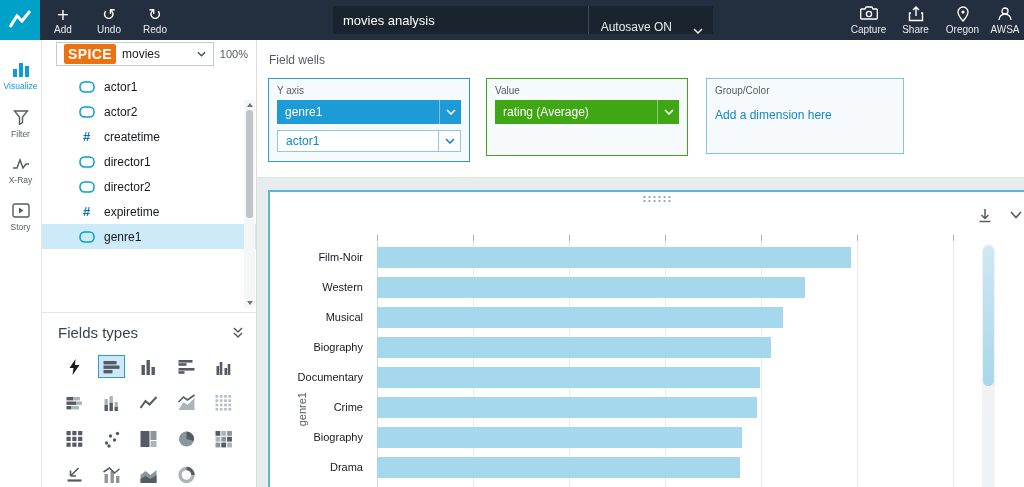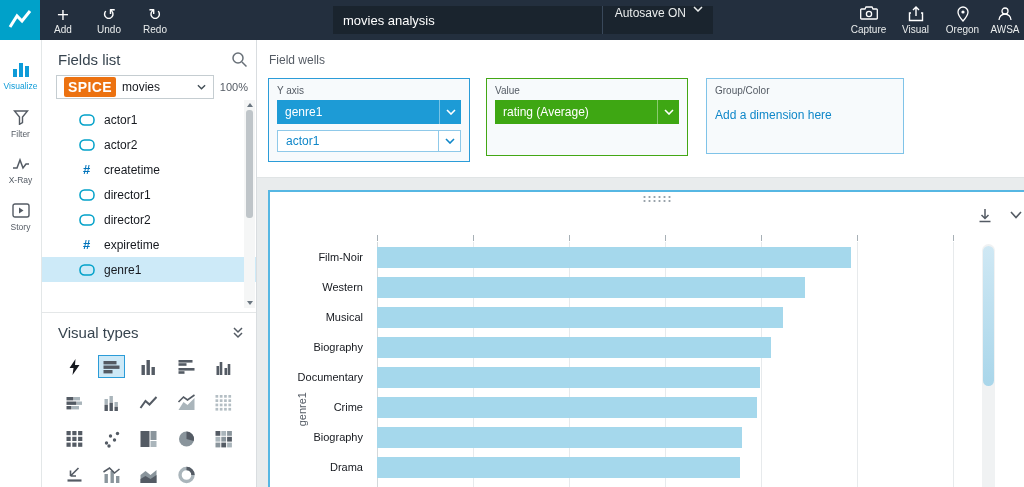--- a/index.html
+++ b/index.html
@@ -14,21 +14,21 @@
   
   .header{position:absolute;top:0;left:0;width:1024px;height:40px;background:#232f3e;
           display:flex;align-items:stretch;color:#fff;z-index:9}
   .logo{width:40px;height:40px;background:var(--logo-teal);display:flex;align-items:center;justify-content:center;flex:0 0 40px}
   .hbtn{width:46px;display:flex;flex-direction:column;align-items:center;justify-content:center;gap:1px;cursor:pointer}
   .hbtn .ic{height:17px;font-size:16px;line-height:17px;font-family:"DejaVu Sans",sans-serif}
   .hbtn .lb{font-size:10px;color:#eaeded}
   .title-strip{position:absolute;left:333px;top:6px;width:380px;height:28px;background:#1a242e;
                display:flex;align-items:center;padding:0 10px}
   .title-text{flex:1;font-size:13px;color:#fff;white-space:nowrap;overflow:hidden}
-  .autosave{display:flex;align-items:flex-start;gap:7px;font-size:12px;color:#eaeded;height:100%;
+  .autosave{display:flex;align-items:flex-end;gap:21px;font-size:12px;color:#eaeded;height:100%;
             padding-left:12px;border-left:1px solid #39485a;cursor:pointer}
   .right-group{position:absolute;right:0;top:0;height:40px;display:flex}
   .right-group .hbtn{width:47px}
   .right-group .hbtn:last-child{width:38px;overflow:hidden}
 
   
   .rail{position:absolute;left:0;top:40px;width:42px;bottom:0;background:#fff;border-right:1px solid #e3e7e8;padding-top:12px}
   .rail-item{display:flex;flex-direction:column;align-items:center;gap:4px;padding:9px 0;cursor:pointer}
   .rail-item .lb{font-size:8.5px;color:#545b64}
   .rail-item.active .lb{color:#0e9bd8}
@@ -144,21 +144,21 @@
       </span>
       <span class="lb">Capture</span>
     </div>
     <div class="hbtn">
       <span class="ic">
         <svg width="16" height="16" viewBox="0 0 16 16">
             <path d="M8 10 V1.5 M5 4 L8 1 l3 3" stroke="#fff" stroke-width="1.4" fill="none"></path>
             <path d="M3 7 H1.5 V14.5 H14.5 V7 H13" stroke="#fff" stroke-width="1.4" fill="none"></path>
           </svg>
       </span>
-      <span class="lb">Visual</span>
+      <span class="lb">Share</span>
     </div>
     <div class="hbtn">
       <span class="ic">
         <svg width="12" height="16" viewBox="0 0 12 16">
             <path d="M6 1 a5 5 0 0 1 5 5 c0 3.5 -5 9 -5 9 s-5 -5.5 -5 -9 a5 5 0 0 1 5 -5 Z" fill="none" stroke="#fff" stroke-width="1.3"></path>
             <circle cx="6" cy="6" r="1.6" fill="#fff"></circle>
           </svg>
       </span>
       <span class="lb">Oregon</span>
     </div>
@@ -200,27 +200,20 @@
   <div class="rail-item">
     <svg width="18" height="15" viewBox="0 0 18 15">
       <rect x="1" y="1" width="16" height="13" rx="2" fill="none" stroke="#545b64" stroke-width="1.4"></rect>
       <path d="M7 4.5 L11.5 7.5 L7 10.5 Z" fill="#545b64"></path>
     </svg>
     <span class="lb">Story</span>
   </div>
 </div>
 
 <div class="fields-panel">
-  <div class="fp-head">
-    <span class="fp-title">Fields list</span>
-    <svg width="17" height="17" viewBox="0 0 17 17">
-      <circle cx="7" cy="7" r="5" fill="none" stroke="#687078" stroke-width="1.5"></circle>
-      <line x1="11" y1="11" x2="15.5" y2="15.5" stroke="#687078" stroke-width="1.5"></line>
-    </svg>
-  </div>
   <div class="dataset-row">
     <div class="ds-select">
       <span class="spice">SPICE</span>
       <span class="ds-name">movies</span>
       <svg width="9" height="6" viewBox="0 0 10 6">
         <polyline points="1,1 5,5 9,1" fill="none" stroke="#414d55" stroke-width="1.5"></polyline>
       </svg>
     </div>
     <span class="zoom">100%</span>
   </div>
@@ -277,21 +270,21 @@
     </div>
 
   <div class="vscroll">
     <span class="arr up"></span>
     <span class="thumb"></span>
     <span class="arr down"></span>
   </div>
 
   <div class="vt-section">
     <div class="vt-head">
-      <span class="vt-title">Visual types</span>
+      <span class="vt-title">Fields types</span>
       <svg width="12" height="13" viewBox="0 0 12 13">
         <polyline points="2,2 6,6 10,2" fill="none" stroke="#545b64" stroke-width="1.5"></polyline>
         <polyline points="2,7 6,11 10,7" fill="none" stroke="#545b64" stroke-width="1.5"></polyline>
       </svg>
     </div>
     <div class="vt-grid">
         <div class="vt">
           <svg width="19" height="18" viewBox="0 0 18 18">
             <path d="M10 1 L4 10 h4 L7 17 L14 7 h-4.5 Z" fill="#16191f"></path>
           </svg>

